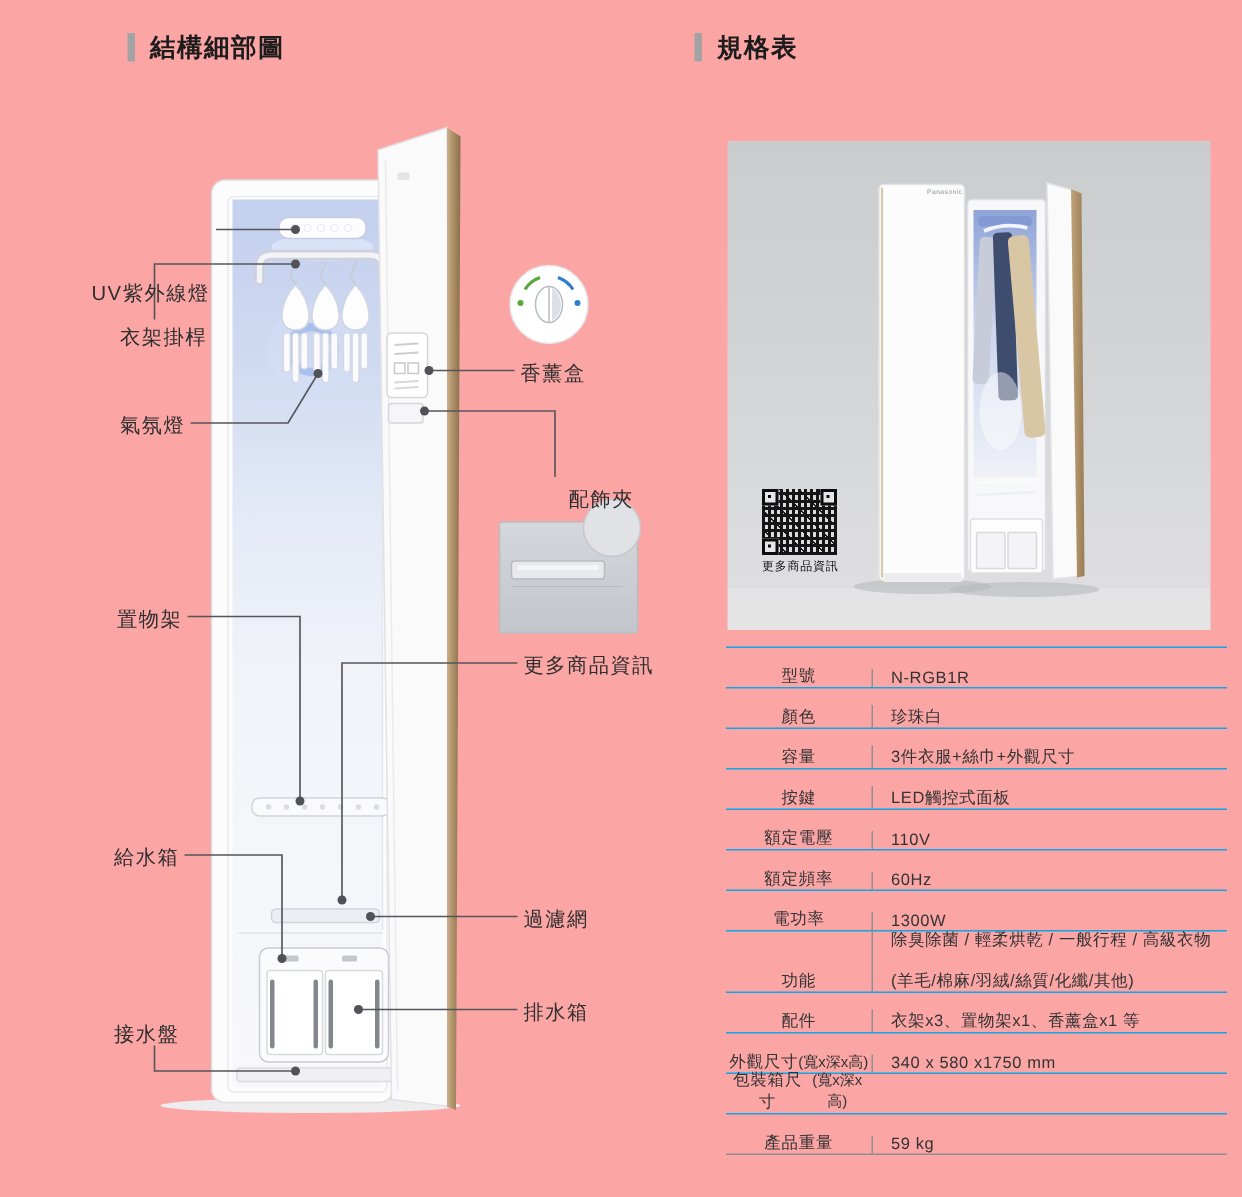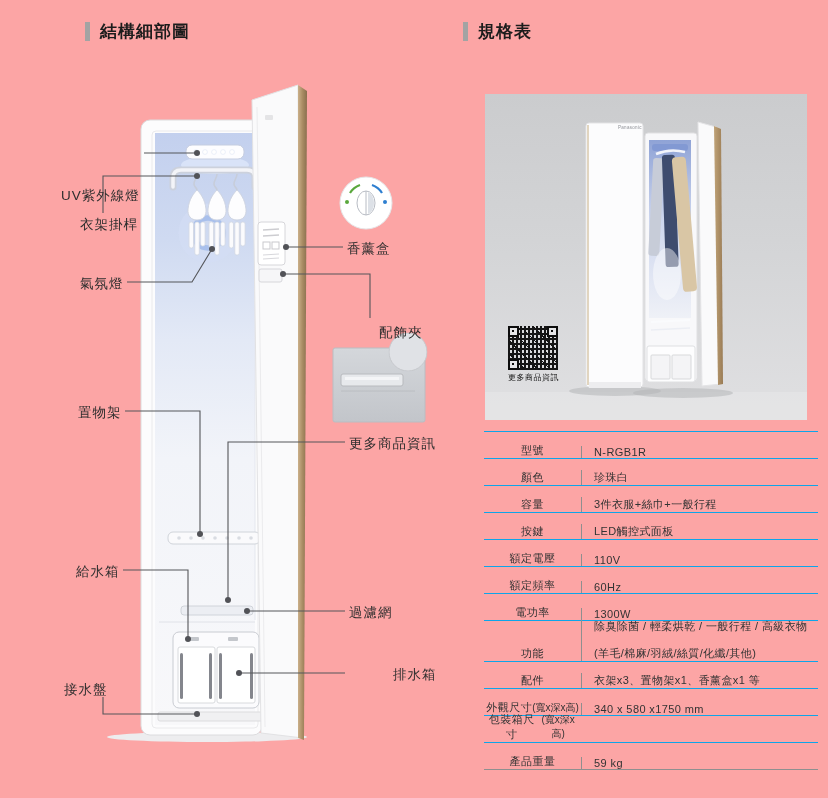--- a/index.html
+++ b/index.html
@@ -203,22 +203,22 @@
 
     <div class="callout r" style="left:6px;top:71px;width:78px;">UV紫外線燈</div>
     <div class="callout" style="left:25px;top:141px;">衣架掛桿</div>
     <div class="callout" style="left:25px;top:200px;">氣氛燈</div>
     <div class="callout" style="left:292px;top:165px;">香薰盒</div>
     <div class="callout" style="left:288px;top:249px;margin-left:36px;">配飾夾</div>
     <div class="callout" style="left:23px;top:329px;">置物架</div>
     <div class="callout" style="left:294px;top:360px;">更多商品資訊</div>
     <div class="callout" style="left:21px;top:488px;">給水箱</div>
     <div class="callout" style="left:294px;top:529px;">過濾網</div>
-    <div class="callout" style="left:294px;top:591px;margin-left:44px;">排水箱</div>
-    <div class="callout" style="left:9px;top:606px;font-family:Liberation Mono, monospace;">接水盤</div>
+    <div class="callout" style="left:294px;top:591px;">排水箱</div>
+    <div class="callout" style="left:21px;top:606px;font-family:Liberation Mono, monospace;">接水盤</div>
   </div>
 
   <div class="photo">
     <svg width="322" height="326" viewBox="0 0 322 326">
       <defs>
         <linearGradient id="pInterior" x1="0" y1="0" x2="0" y2="1">
           <stop offset="0" stop-color="#8fa3d6"></stop>
           <stop offset="0.45" stop-color="#cdd6ee"></stop>
           <stop offset="1" stop-color="#eff1f7"></stop>
         </linearGradient>
@@ -275,21 +275,21 @@
     <div class="srow">
         <div class="scell-l">型號</div>
         <div class="scell-v">N-RGB1R</div>
       </div>
     <div class="srow">
         <div class="scell-l">顏色</div>
         <div class="scell-v">珍珠白</div>
       </div>
     <div class="srow">
         <div class="scell-l">容量</div>
-        <div class="scell-v">3件衣服+絲巾+一般行程</div>
+        <div class="scell-v">3件衣服+絲巾+外觀尺寸</div>
       </div>
     <div class="srow">
         <div class="scell-l">按鍵</div>
         <div class="scell-v">LED觸控式面板</div>
       </div>
     <div class="srow">
         <div class="scell-l">額定電壓</div>
         <div class="scell-v">110V</div>
       </div>
     <div class="srow">

